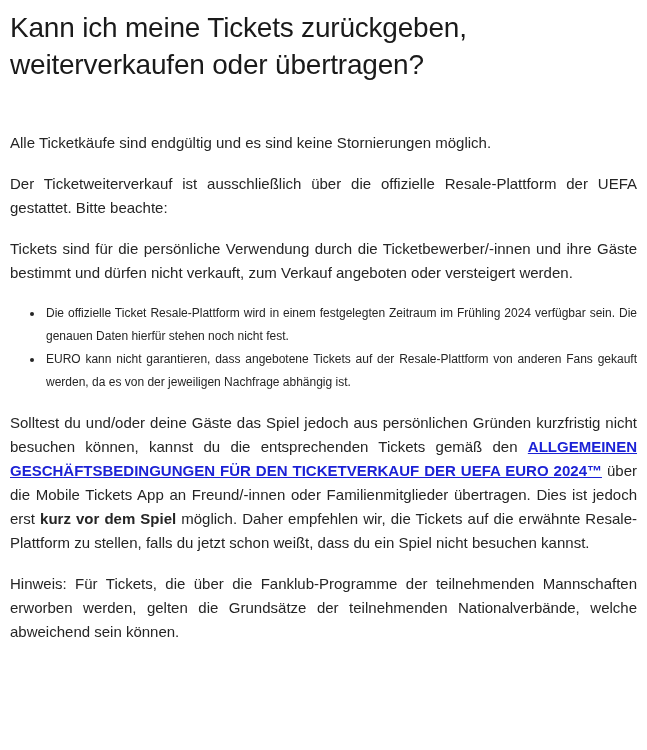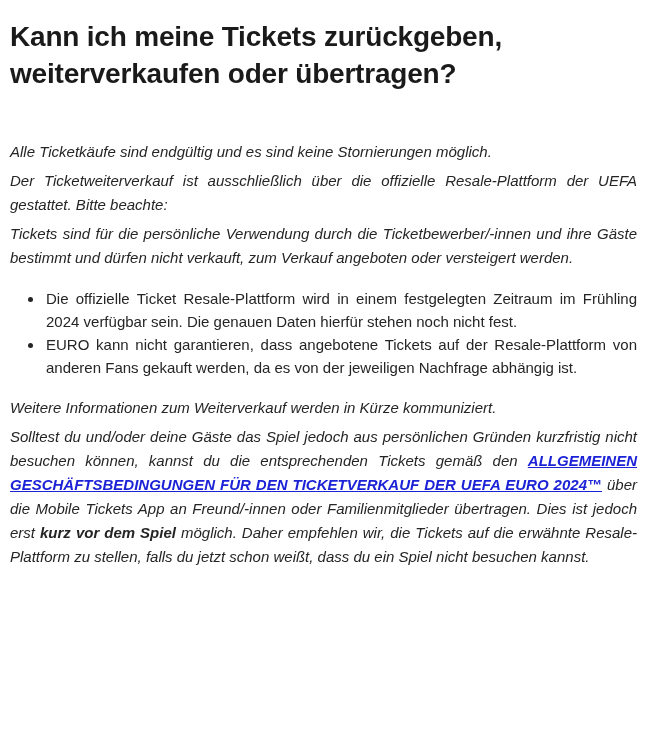--- a/index.html
+++ b/index.html
@@ -20,36 +20,35 @@
     overflow: hidden;
     font-family: "Liberation Sans", "DejaVu Sans", sans-serif;
     color: var(--text-color);
   }
   .page {
     padding: 5px 10px 0 10px;
   }
   h1.page-title {
     font-size: 28px;
     line-height: 37px;
-    font-weight: 700;
+    font-weight: 400;
     color: var(--heading-color);
-    margin: 13px 0 48px 0;
+    margin: 4px 0 48px 0;
     letter-spacing: -0.2px;
   }
   p.body-paragraph {
     font-size: 15px;
     line-height: 24px;
-    margin: 5px 0;
+    margin: 17px 0;
     text-align: justify;
-    font-style: italic;
   }
   ul.bullet-list {
     margin: 17px 0;
     padding-left: 34px;
-    font-size: 15px;
+    font-size: 12px;
     line-height: 23px;
   }
   ul.bullet-list li {
     padding-left: 2px;
     text-align: justify;
     margin: 0;
   }
   a.terms-link {
     color: var(--link-color);
     font-weight: 700;
@@ -70,18 +69,18 @@
 
   <p class="body-paragraph">Der Ticketweiterverkauf ist ausschließlich über die offizielle Resale-Plattform der UEFA gestattet. Bitte beachte:</p>
 
   <p class="body-paragraph">Tickets sind für die persönliche Verwendung durch die Ticketbewerber/-innen und ihre Gäste bestimmt und dürfen nicht verkauft, zum Verkauf angeboten oder versteigert werden.</p>
 
   <ul class="bullet-list">
     <li>Die offizielle Ticket Resale-Plattform wird in einem festgelegten Zeitraum im Frühling 2024 verfügbar sein. Die genauen Daten hierfür stehen noch nicht fest.</li>
     <li>EURO kann nicht garantieren, dass angebotene Tickets auf der Resale-Plattform von anderen Fans gekauft werden, da es von der jeweiligen Nachfrage abhängig ist.</li>
   </ul>
 
-  <p class="body-paragraph">Weitere Informationen zum Weiterverkauf werden in Kürze kommuniziert.</p>
 
   <p class="body-paragraph"><span>Solltest du und/oder deine Gäste das Spiel jedoch aus persönlichen Gründen kurzfristig nicht besuchen können, kannst du die entsprechenden Tickets gemäß den </span><a class="terms-link" href="#">ALLGEMEINEN GESCHÄFTSBEDINGUNGEN FÜR DEN TICKETVERKAUF DER UEFA EURO 2024™</a><span> über die Mobile Tickets App an Freund/-innen oder Familienmitglieder übertragen. Dies ist jedoch erst </span><strong class="bold-emphasis">kurz vor dem Spiel</strong><span> möglich. Daher empfehlen wir, die Tickets auf die erwähnte Resale-Plattform zu stellen, falls du jetzt schon weißt, dass du ein Spiel nicht besuchen kannst.</span></p>
 
+  <p class="body-paragraph">Hinweis: Für Tickets, die über die Fanklub-Programme der teilnehmenden Mannschaften erworben werden, gelten die Grundsätze der teilnehmenden Nationalverbände, welche abweichend sein können.</p>
 
 </div>
 
 </body></html>

